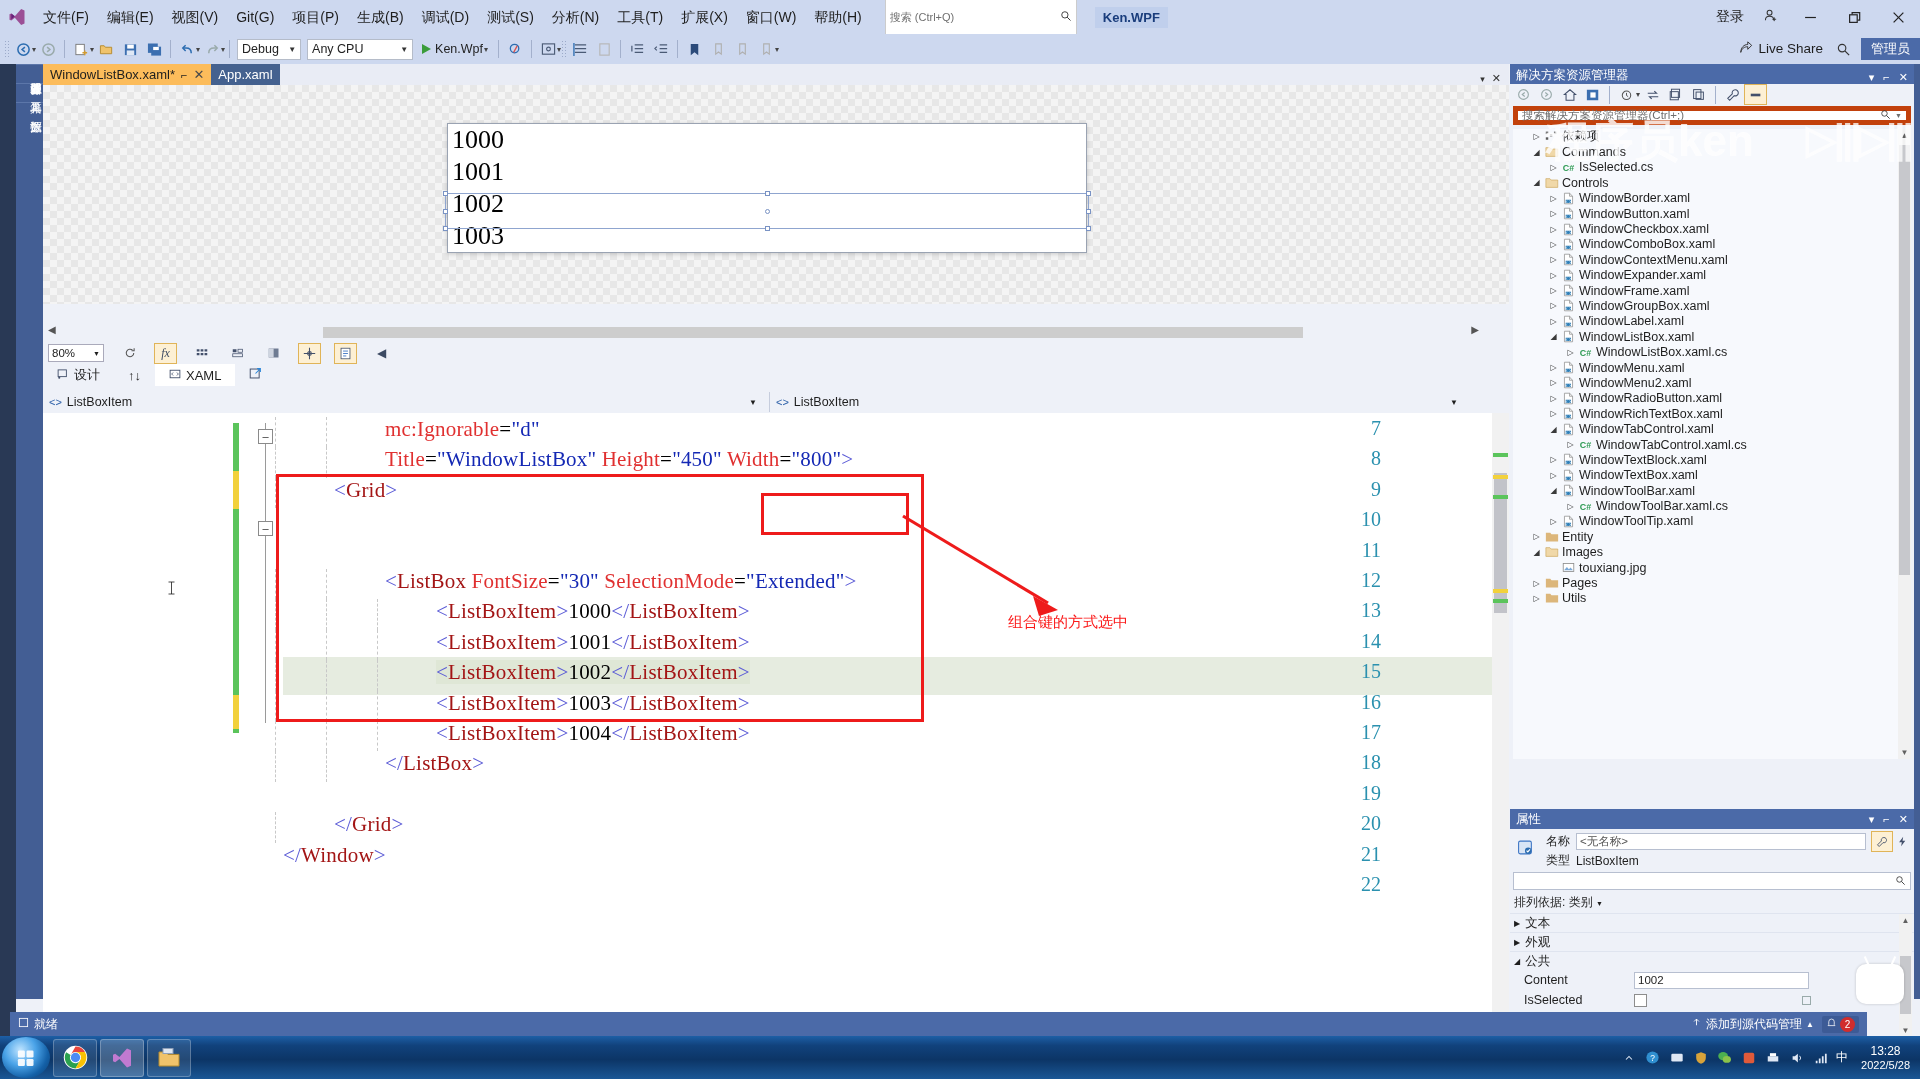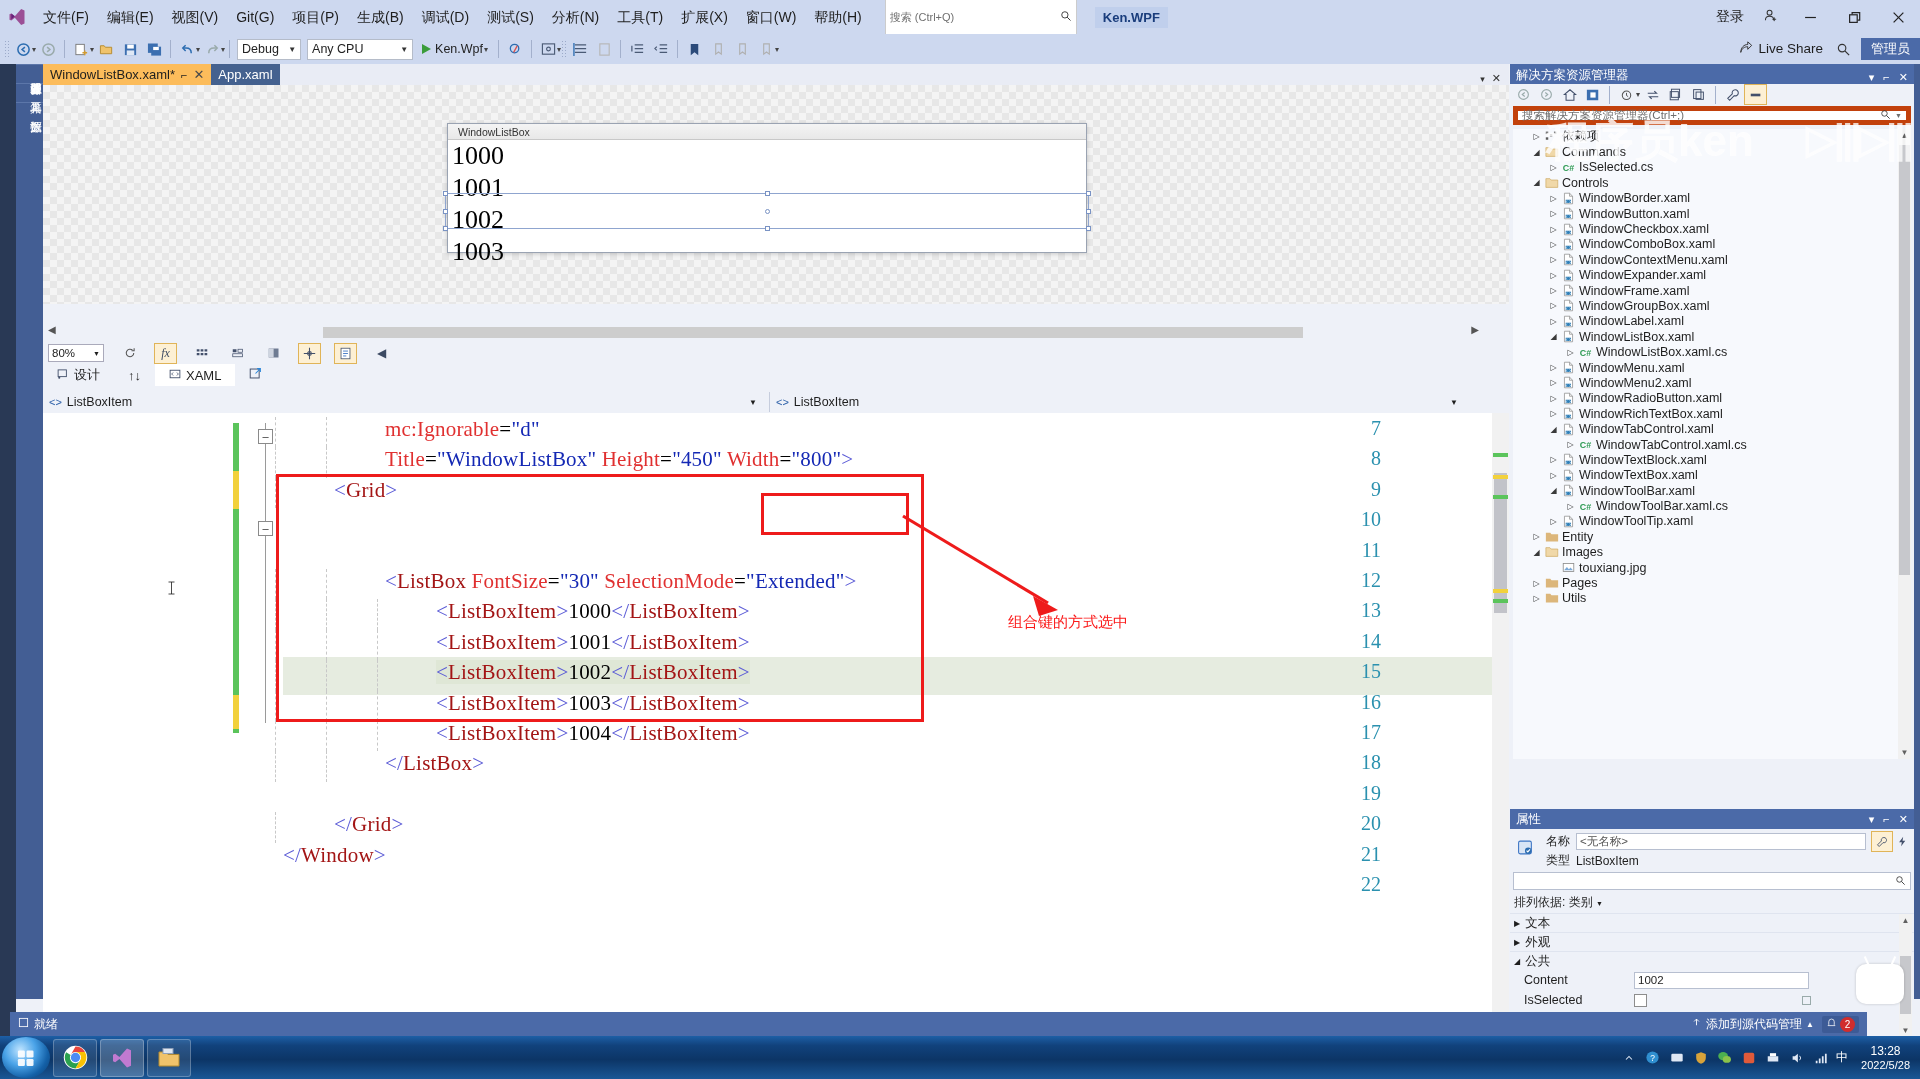--- a/index.html
+++ b/index.html
@@ -581,21 +581,20 @@
         <span>App.xaml</span>
       </div>
       <div class="tabstrip-right">
         <span style="font-size:9px">▾</span>
         <span style="font-size:11px">✕</span>
       </div>
     </div>
 
     <div class="designer">
       <div class="dwin">
-        <div class="dwin-title">WindowListBox</div>
         <div class="dlist">
           <div class="li">1000</div>
           <div class="li">1001</div>
           <div class="li">1002</div>
           <div class="li">1003</div>
         </div>
       </div>
       <div class="sel-box">
         <div class="hnd" style="left:-3px; top:-3px"></div>
         <div class="hnd" style="left:319px; top:-3px"></div>

